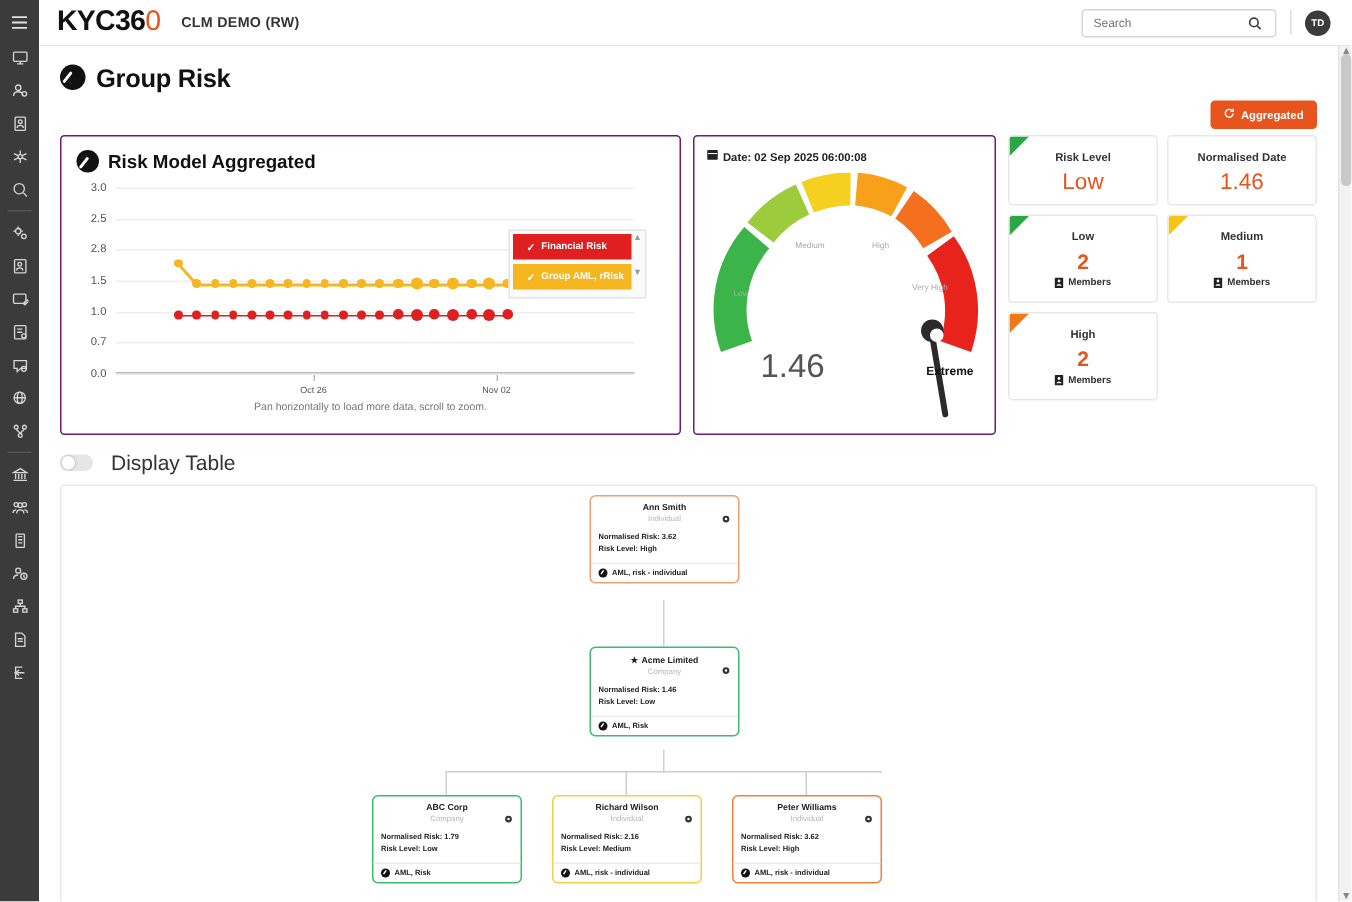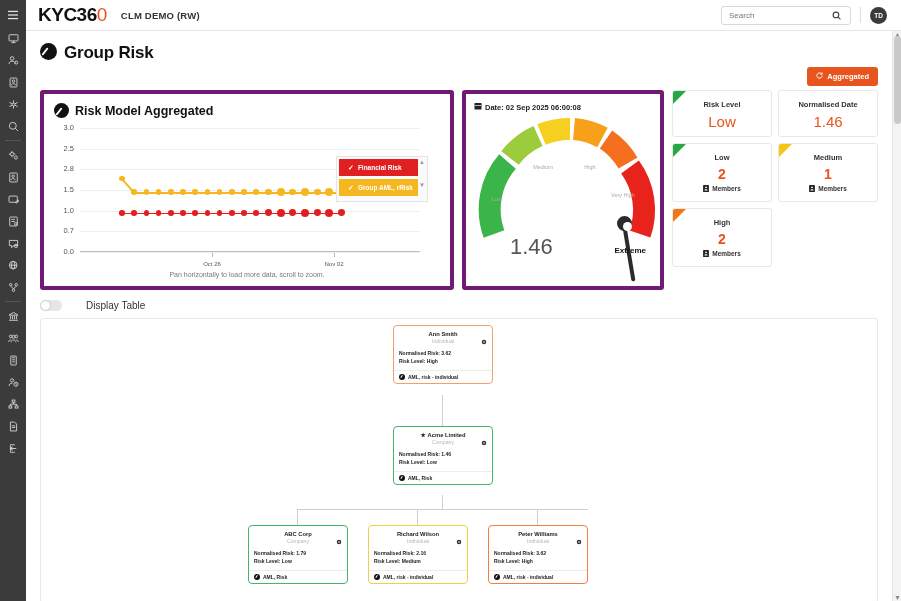--- a/index.html
+++ b/index.html
@@ -70,21 +70,21 @@
   }
   #page-title { font-size:17px; font-weight:700; margin-left:7px; color:#111; letter-spacing:-0.2px; }
   #recalc-row { display:flex; justify-content:flex-end; padding:4px 14px 0 0; }
   #recalc {
     background:#e8541e; color:#fff; border:none; border-radius:3px;
     font-size:7.5px; font-weight:700; padding:5px 9px; cursor:pointer;
     display:flex; align-items:center; gap:4px; font-family:"Liberation Sans", sans-serif;
   }
   
   #panels { display:flex; gap:8px; padding:4px 14px 0 14px; }
-  .panel { background:#fff; border:4px solid #701a75; border-radius:3px; }
+  .panel { background:#fff; border:1px solid #701a75; border-radius:3px; }
   #chart-panel { width:417px; height:200px; padding:9px 10px 4px 10px; position:relative; }
   .panel-head { display:flex; align-items:center; }
   .panel-title { font-size:12.5px; font-weight:700; margin-left:6px; color:#111; }
   #chart-area { position:relative; height:150px; margin-top:6px; }
   .ylabel { position:absolute; left:0; font-size:7.5px; color:#555; width:20px; text-align:right; }
   .gridline { position:absolute; left:26px; right:20px; height:1px; background:#eeeeee; }
   #axis-x { position:absolute; left:26px; right:20px; bottom:22px; height:1px; background:#bdbdbd; }
   .xtick { position:absolute; bottom:17px; width:1px; height:4px; background:#bbb; }
   .xlabel { position:absolute; bottom:7px; font-size:6px; color:#555; transform:translateX(-50%); }
   #pan-note { position:absolute; bottom:-4px; left:0; right:0; text-align:center; font-size:7px; color:#777; }
@@ -129,21 +129,21 @@
   .card-title { font-size:7.5px; font-weight:700; color:#333; }
   .card-value { font-size:15px; color:#e8541e; margin-top:4px; font-weight:400; }
   .card-value.num { font-weight:700; font-size:14px; }
   .card-members { display:flex; align-items:center; justify-content:center; gap:3px; margin-top:3px; font-size:6.5px; font-weight:700; color:#333; }
   
   #toggle-row { display:flex; align-items:center; padding:10px 0 0 14px; }
   #toggle {
     width:22px; height:11px; border-radius:6px; background:#e6e6e6; position:relative; cursor:pointer;
   }
   #toggle::after { content:""; position:absolute; left:1px; top:1px; width:9px; height:9px; border-radius:50%; background:#fff; box-shadow:0 0 2px rgba(0,0,0,.3); }
-  #toggle-label { margin-left:24px; font-size:10px; color:#333; }
+  #toggle-label { margin-left:12px; font-size:14px; color:#333; }
   
   #tree-panel {
     margin:7px 14px 0 14px; border:1px solid #e8e8e8; border-radius:3px;
     height:285px; position:relative; background:#fff; overflow:hidden;
   }
   .node {
     position:absolute; border:1.5px solid #ccc; border-radius:4px; background:#fff;
     width:100px; padding:5px 5px 0 5px;
   }
   .node-name { font-size:5.8px; font-weight:700; color:#222; text-align:center; }

